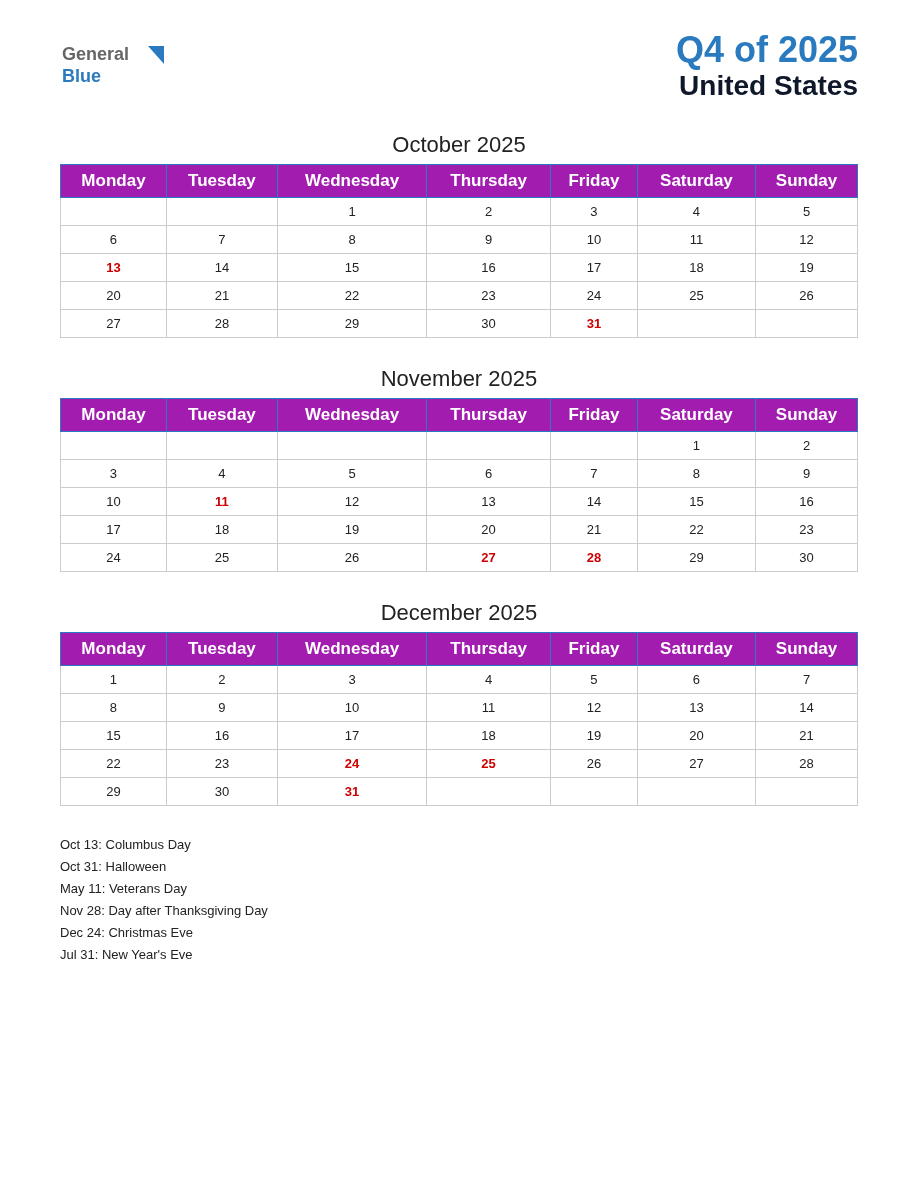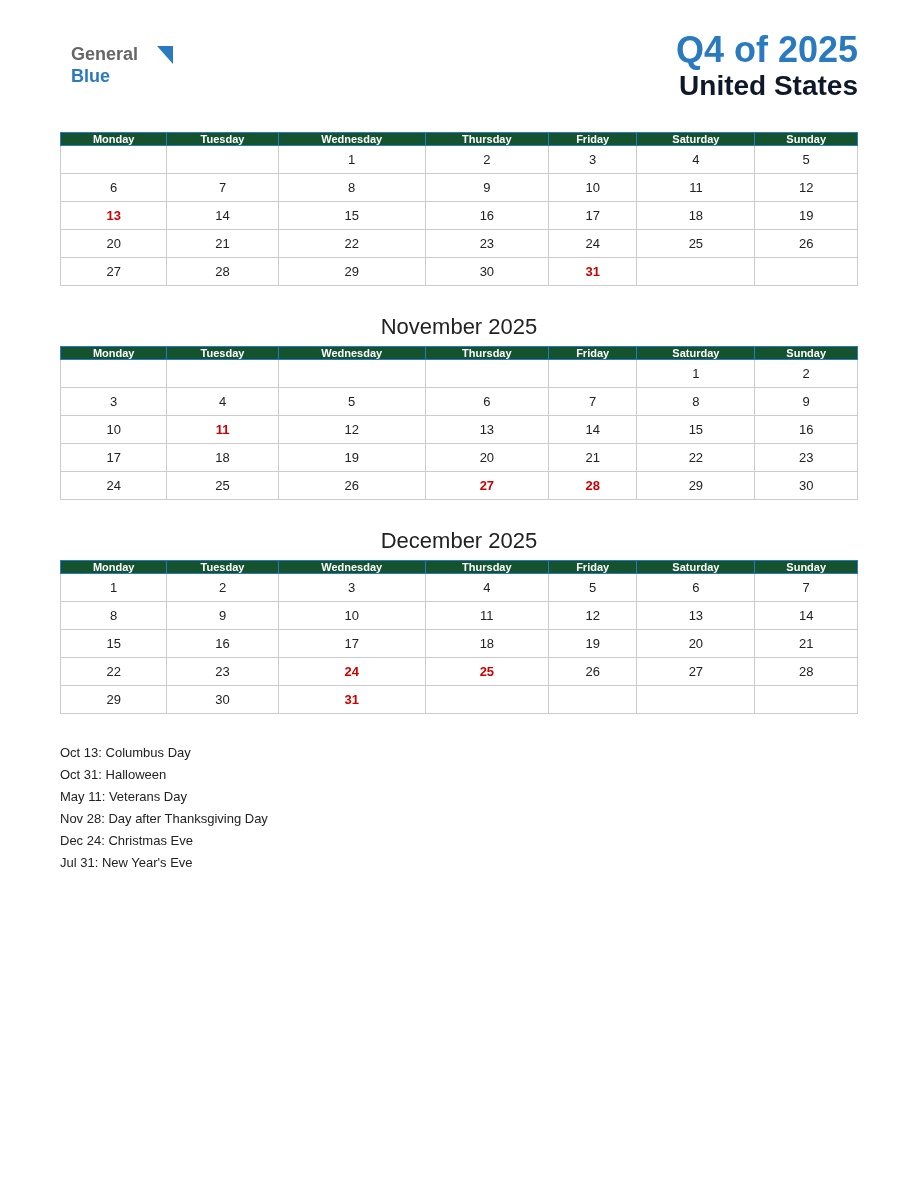--- a/index.html
+++ b/index.html
@@ -9,21 +9,20 @@
       width: 918px;
       min-height: 1188px;
       padding: 30px 60px 40px 60px;
       color: #222;
     }
     .header {
       display: flex;
       justify-content: space-between;
       align-items: center;
       margin-bottom: 30px;
-      margin-left: 9px;
     }
     .logo-container {
       display: flex;
       align-items: center;
       gap: 0;
     }
     .title-section {
       text-align: right;
     }
     .quarter-title {
@@ -45,25 +44,25 @@
       font-size: 22px;
       font-weight: normal;
       color: #222;
       margin-bottom: 6px;
     }
     table {
       width: 100%;
       border-collapse: collapse;
     }
     thead tr th {
-      background-color: #14532d;
+      background-color: #a21caf;
       color: #fff;
-      font-size: 11px;
+      font-size: 17px;
       font-weight: bold;
-      padding: 0 4px;
+      padding: 6px 4px;
       text-align: center;
       border: 1px solid #2a7abf;
     }
     tbody tr td {
       border: 1px solid #ccc;
       text-align: center;
       padding: 6px 4px;
       font-size: 13px;
       color: #222;
       min-height: 28px;
@@ -98,20 +97,21 @@
       </svg>
     </div>
   </div>
   <div class="title-section">
     <div class="quarter-title">Q4 of 2025</div>
     <div class="country-title">United States</div>
   </div>
 </div>
 
 <div class="calendar-section">
+  <div class="month-title">October 2025</div>
   <table>
     <thead>
       <tr>
         <th>Monday</th>
         <th>Tuesday</th>
         <th>Wednesday</th>
         <th>Thursday</th>
         <th>Friday</th>
         <th>Saturday</th>
         <th>Sunday</th>

